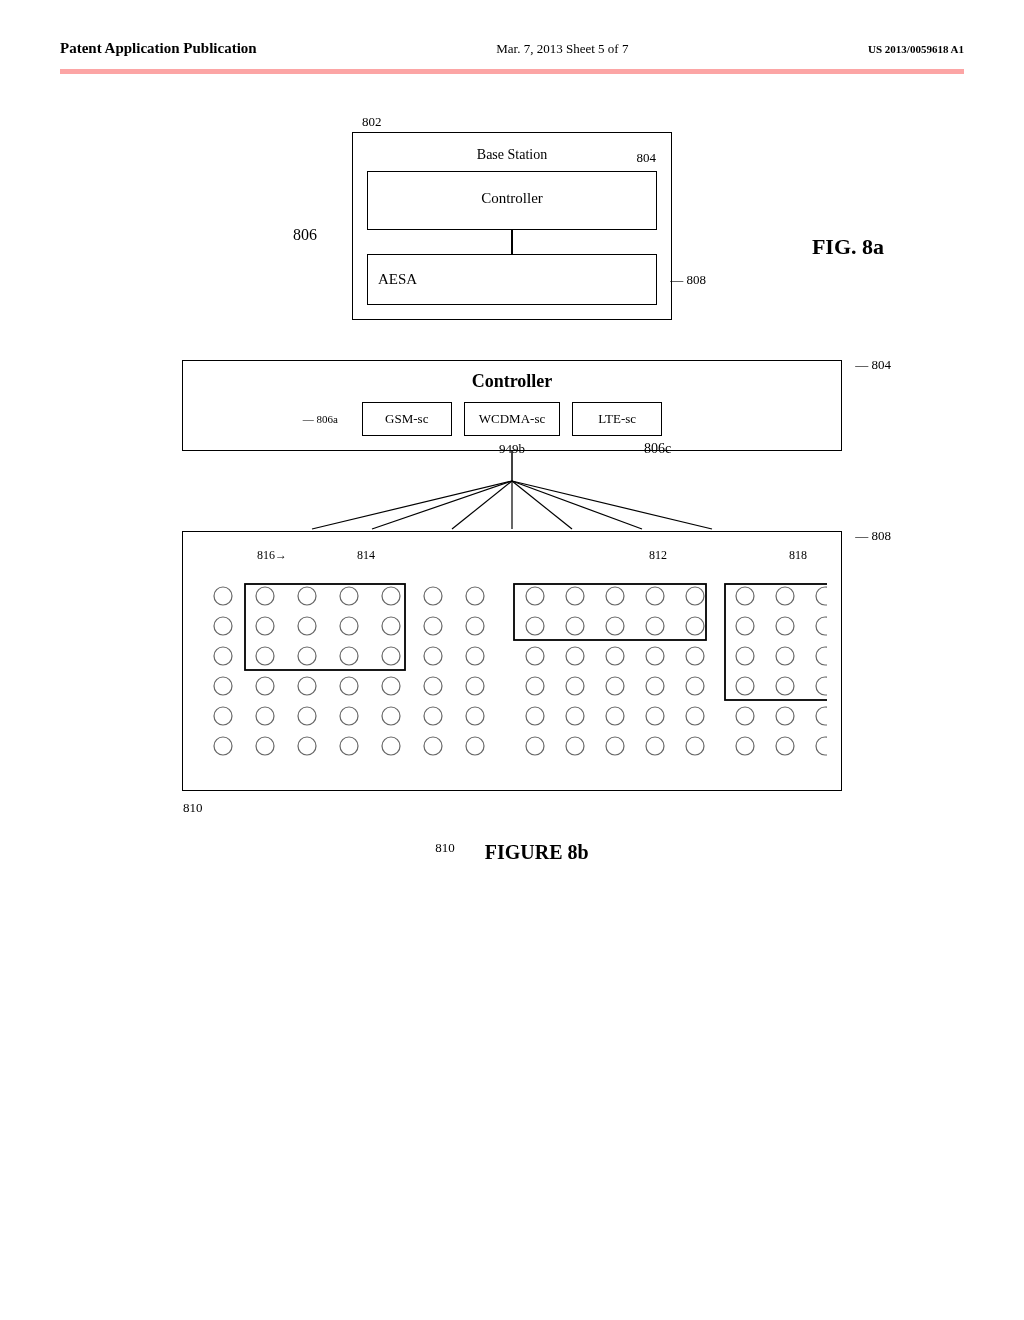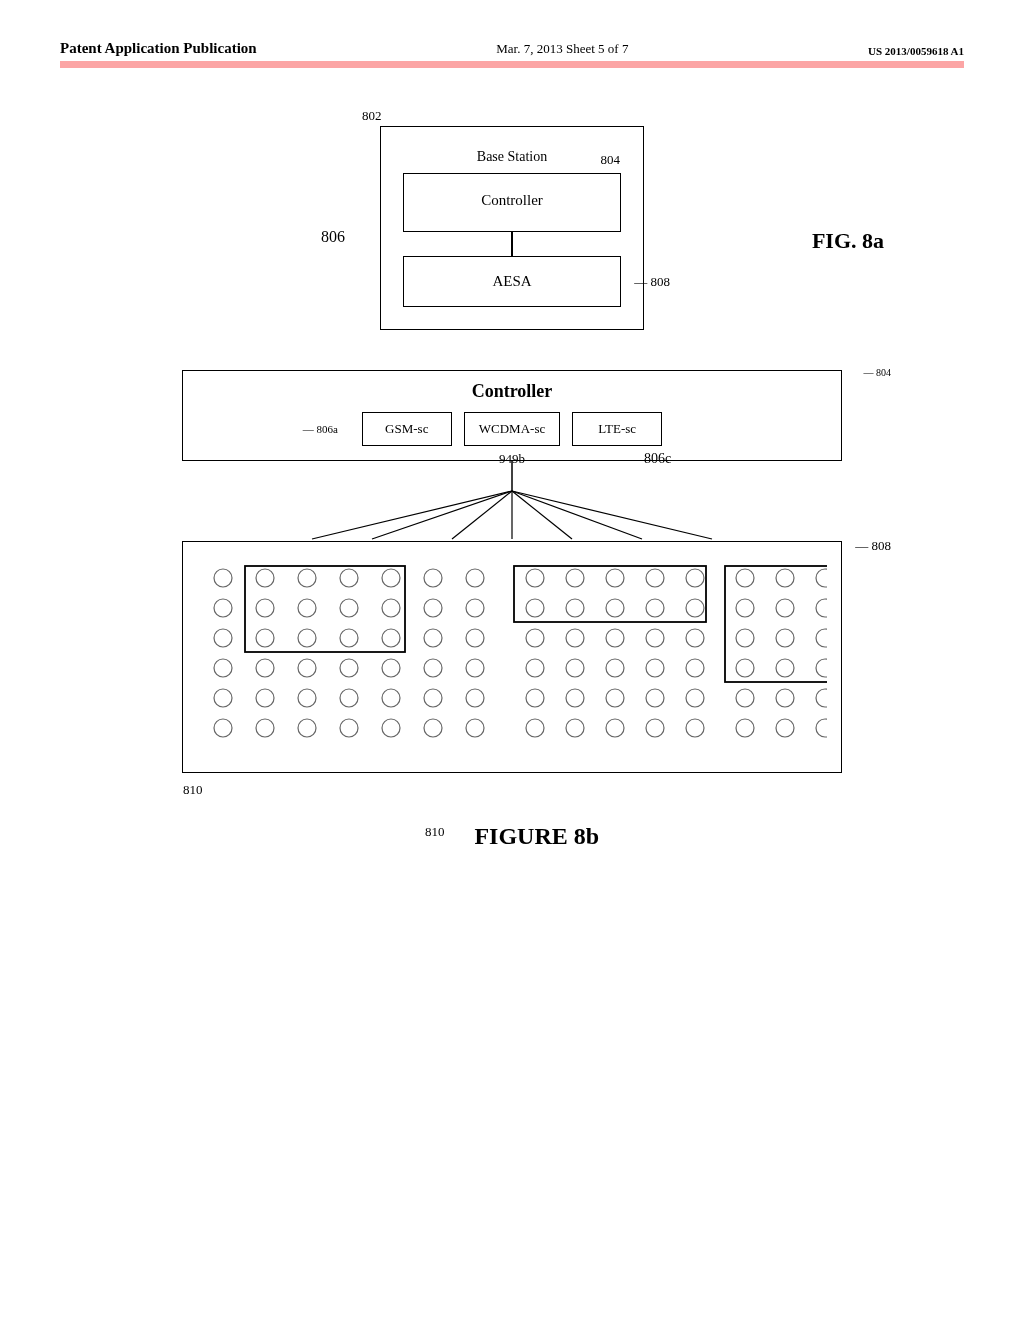--- a/index.html
+++ b/index.html
@@ -17,24 +17,24 @@
       min-height: 1320px;
       background: #fff;
       padding: 40px 60px;
       position: relative;
     }
 
     
     .header {
       display: flex;
       justify-content: space-between;
-      align-items: flex-end;
+      align-items: center;
       margin-bottom: 40px;
-      border-bottom: 7px solid #fca5a5;
-      padding-bottom: 4px;
+      border-bottom: 5px solid #fca5a5;
+      padding-bottom: 12px;
     }
     .header-left {
       font-size: 15px;
       font-weight: bold;
     }
     .header-center {
       font-size: 13px;
       text-align: center;
     }
     .header-right {
@@ -68,22 +68,22 @@
     }
 
     .fig8a-diagram {
       position: relative;
       width: 420px;
     }
 
     
     .box-802 {
       border: 1.5px solid #000;
-      padding: 22px;
-      width: 264px;
+      padding: 14px;
+      width: 320px;
       margin: 0 auto;
       position: relative;
     }
 
     
     .base-station-text {
       text-align: center;
       font-size: 14px;
       margin-bottom: 8px;
     }
@@ -124,21 +124,21 @@
     .connector-line {
       width: 1.5px;
       height: 24px;
       background: #000;
       margin: 0 auto;
     }
 
     
     .box-808 {
       border: 1.5px solid #000;
-      text-align: center;
+      text-align: left;
       font-size: 15px;
       padding: 16px 10px;
       position: relative;
     }
     .ref-808 {
       position: absolute;
       right: -50px;
       top: 50%;
       transform: translateY(-50%);
       font-size: 13px;
@@ -171,21 +171,21 @@
     .controller-top-title {
       text-align: center;
       font-size: 18px;
       font-weight: bold;
       margin-bottom: 10px;
     }
     .ref-804b {
       position: absolute;
       top: -4px;
       right: -50px;
-      font-size: 10px;
+      font-size: 13px;
     }
 
     .sub-controllers-row {
       display: flex;
       gap: 12px;
       justify-content: center;
     }
     .sub-ctrl-box {
       border: 1.5px solid #000;
       padding: 8px 14px;
@@ -232,21 +232,21 @@
       position: relative;
     }
     .ref-808b {
       position: absolute;
       top: -4px;
       right: -50px;
       font-size: 13px;
     }
 
     .fig8b-caption {
-      font-size: 24px;
+      font-size: 20px;
       font-weight: bold;
       margin-top: 10px;
     }
   </style>
 </head>
 <body>
 
 <div class="page">
 
   <div class="header">
@@ -326,20 +326,34 @@
         <line x1="330" y1="30" x2="270" y2="78" stroke="#000" stroke-width="1.2"></line>
         <line x1="330" y1="30" x2="330" y2="78" stroke="#000" stroke-width="1.2"></line>
         <line x1="330" y1="30" x2="390" y2="78" stroke="#000" stroke-width="1.2"></line>
         <line x1="330" y1="30" x2="460" y2="78" stroke="#000" stroke-width="1.2"></line>
         <line x1="330" y1="30" x2="530" y2="78" stroke="#000" stroke-width="1.2"></line>
       </svg>
 
       <div class="aesa-box" style="position:relative; padding:16px 14px 14px;">
         <span class="ref-808b">— <span>808</span></span>
 
+        <div style="display:flex; font-size:12px; margin-bottom:8px; position:relative; height:20px;">
+          <span style="position:absolute; left:60px;">
+            <span>816</span>→
+          </span>
+          <span style="position:absolute; left:160px;">
+            <span>814</span>
+          </span>
+          <span style="position:absolute; right:160px;">
+            <span>812</span>
+          </span>
+          <span style="position:absolute; right:20px;">
+            <span>818</span>
+          </span>
+        </div>
 
         <svg width="630" height="200" viewBox="0 0 630 200" style="display:block; margin:0 auto;">
 
           <circle cx="26" cy="20" r="9" fill="white" stroke="#666" stroke-width="1.2"></circle>
           <circle cx="68" cy="20" r="9" fill="white" stroke="#666" stroke-width="1.2"></circle>
           <circle cx="110" cy="20" r="9" fill="white" stroke="#666" stroke-width="1.2"></circle>
           <circle cx="152" cy="20" r="9" fill="white" stroke="#666" stroke-width="1.2"></circle>
           <circle cx="194" cy="20" r="9" fill="white" stroke="#666" stroke-width="1.2"></circle>
           <circle cx="236" cy="20" r="9" fill="white" stroke="#666" stroke-width="1.2"></circle>
           <circle cx="278" cy="20" r="9" fill="white" stroke="#666" stroke-width="1.2"></circle>

